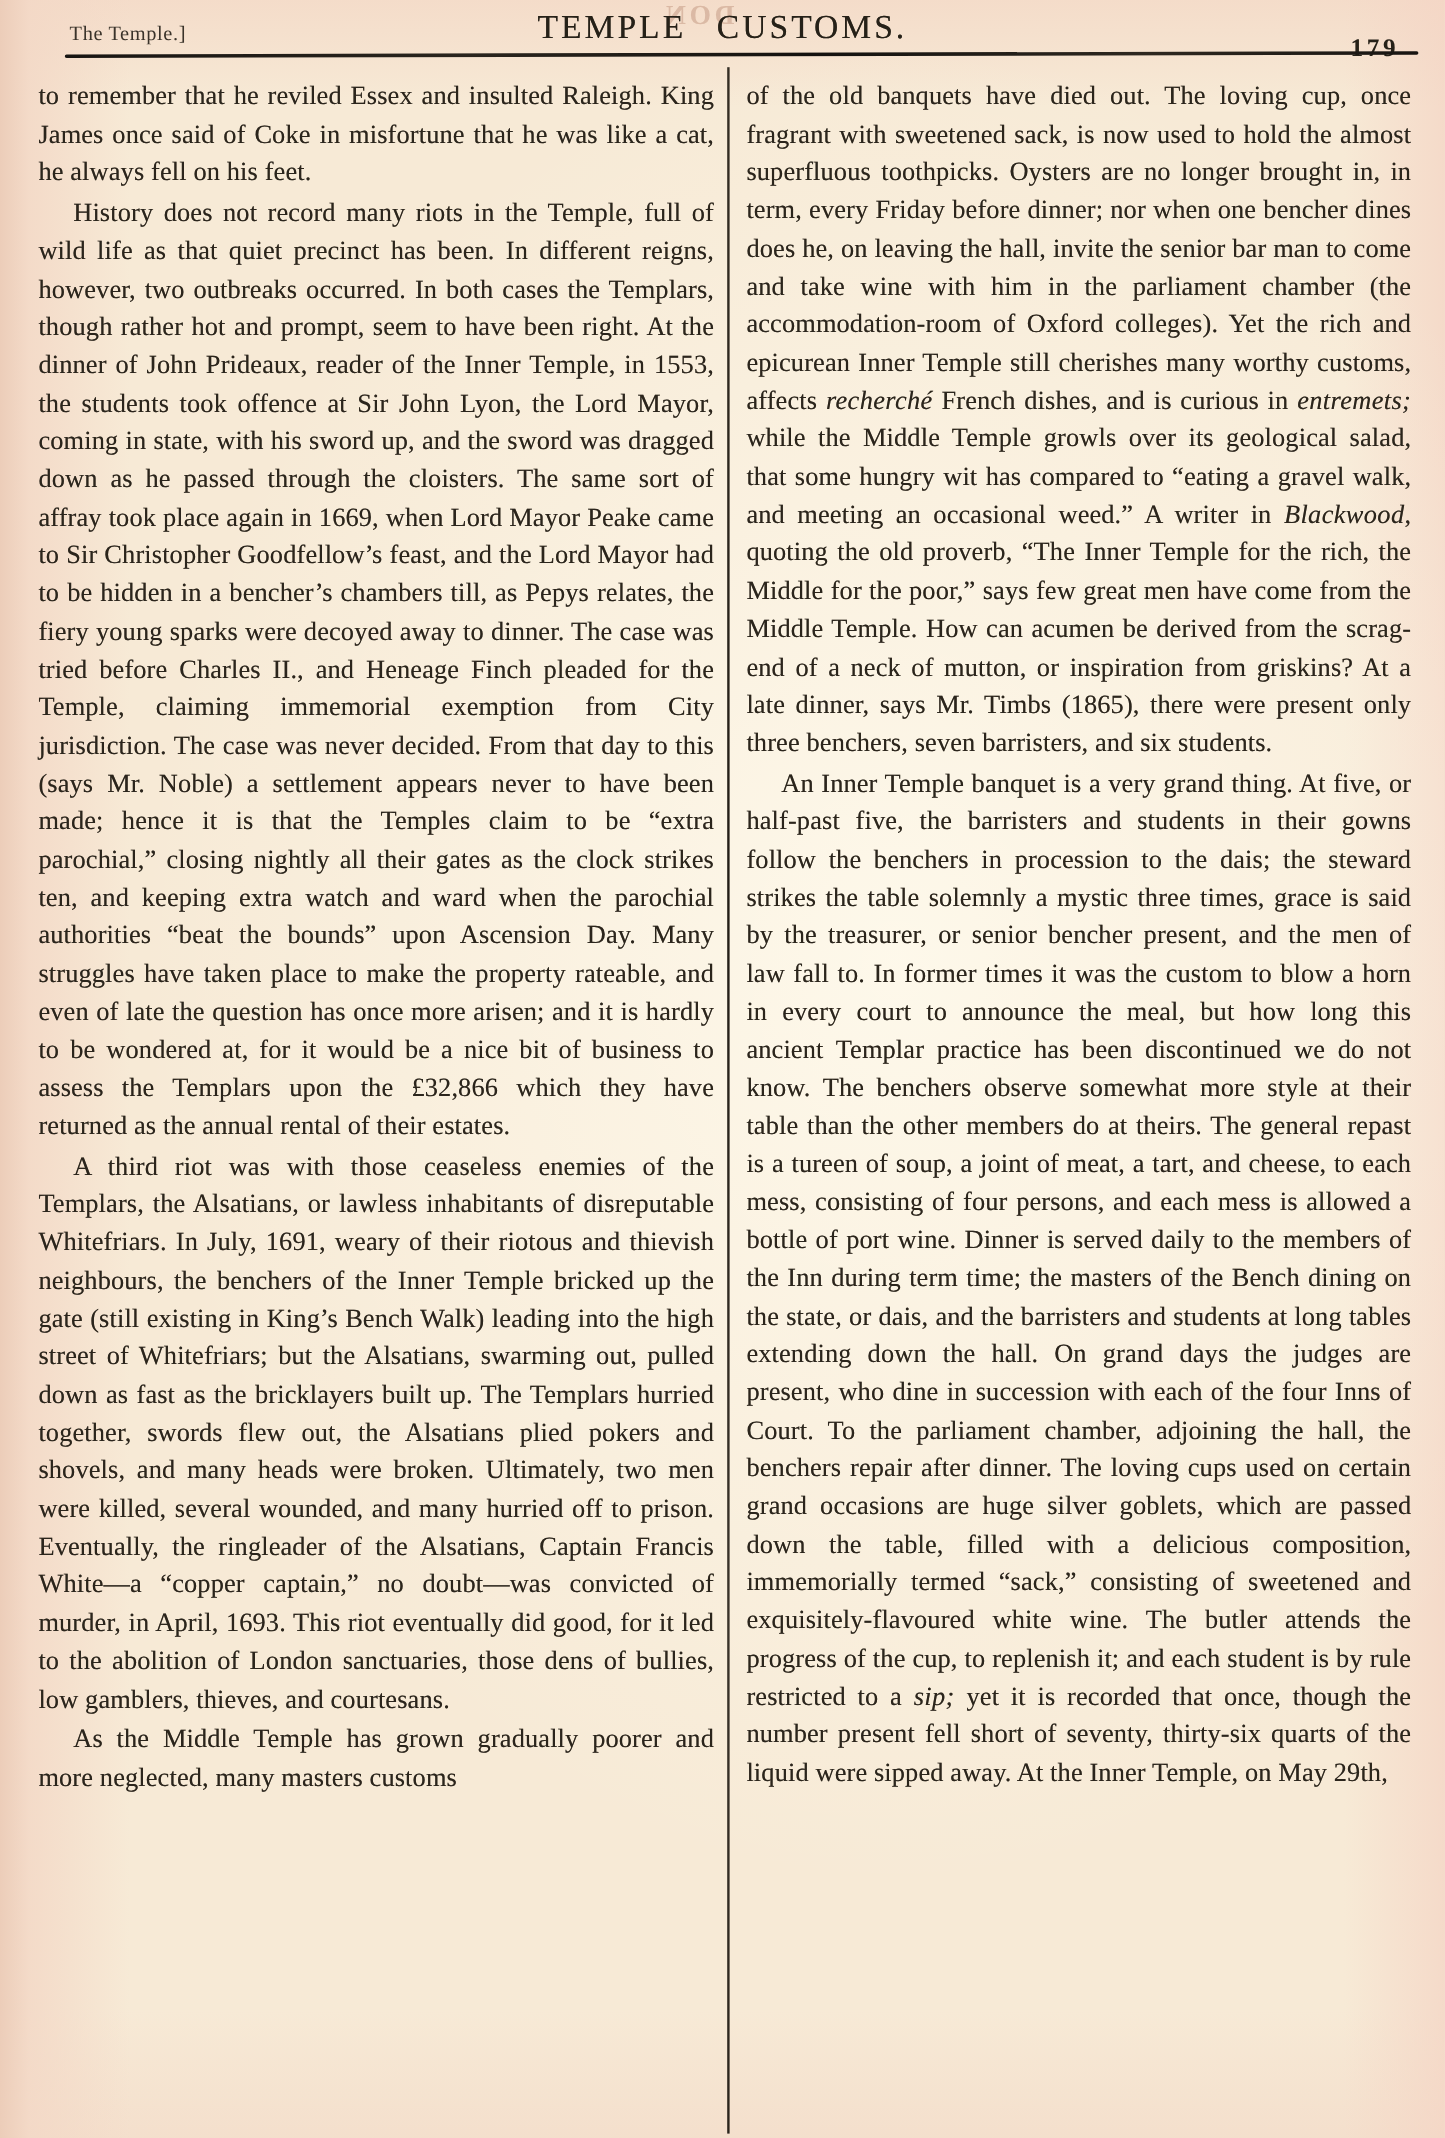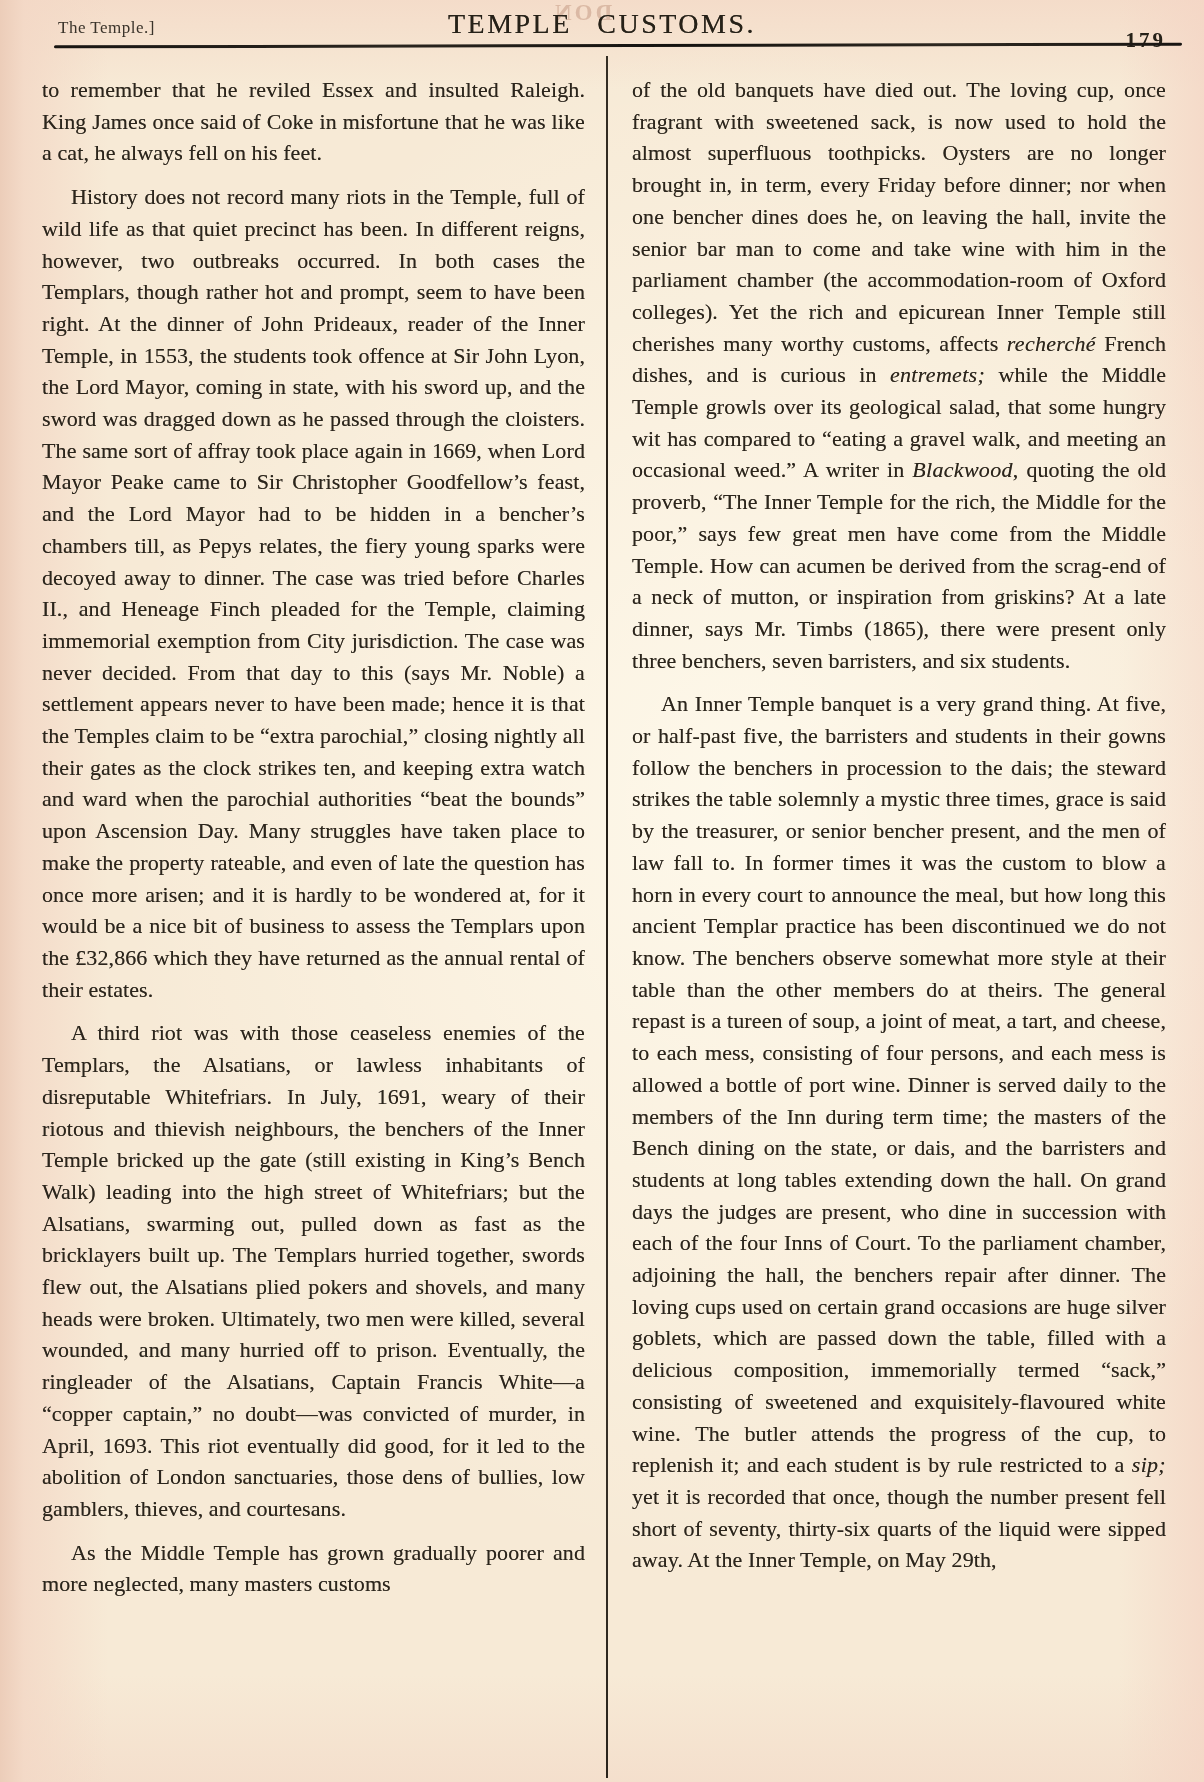--- a/index.html
+++ b/index.html
@@ -60,21 +60,21 @@
     text-shadow:0 0 .45px rgba(43,37,28,.55);
     overflow:hidden;
   }
   .col-left{width:567px;}
   .col-right{flex:1;}
   .col-divider{
     width:2px;margin-left:9px;margin-right:12px;
     background:linear-gradient(180deg,#33灰2d24,#? );
     background:linear-gradient(180deg,#352e24 0%,#221d16 40%,#3a332a 75%,#2a241c 100%);
   }
-  .para{margin:12px;}
+  .para{margin:2px;}
   .para.indent{text-indent:29px;}
   .para em{letter-spacing:.3px;}
 </style>
 </head>
 <body>
 
 <div class="page">
 
   <div class="bleed-text">DON</div>
 

